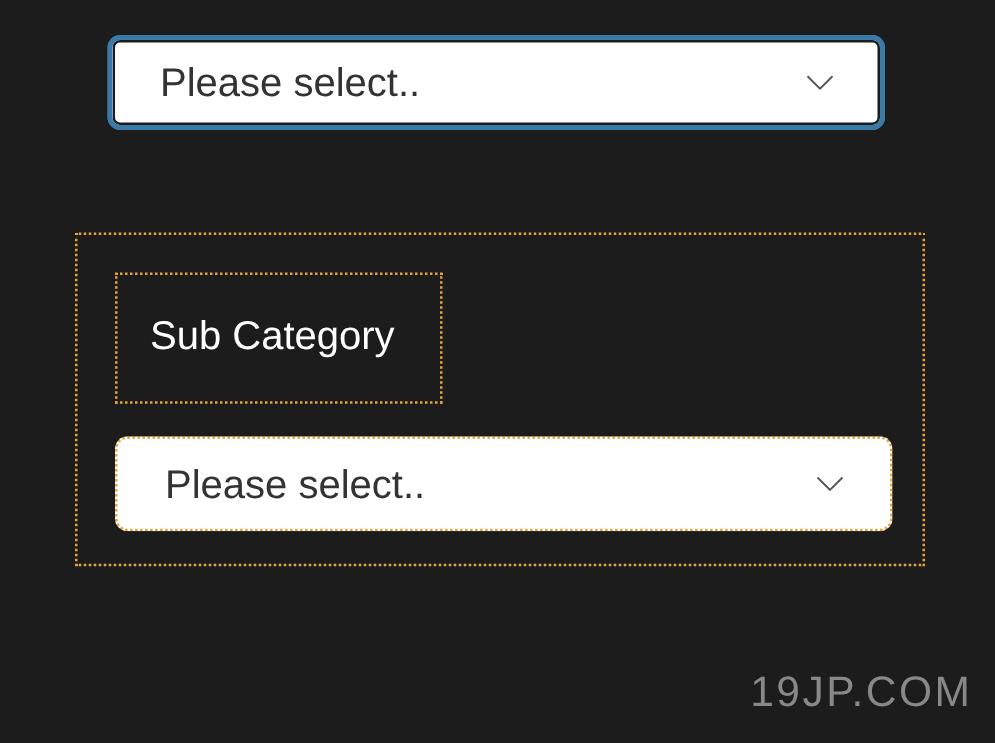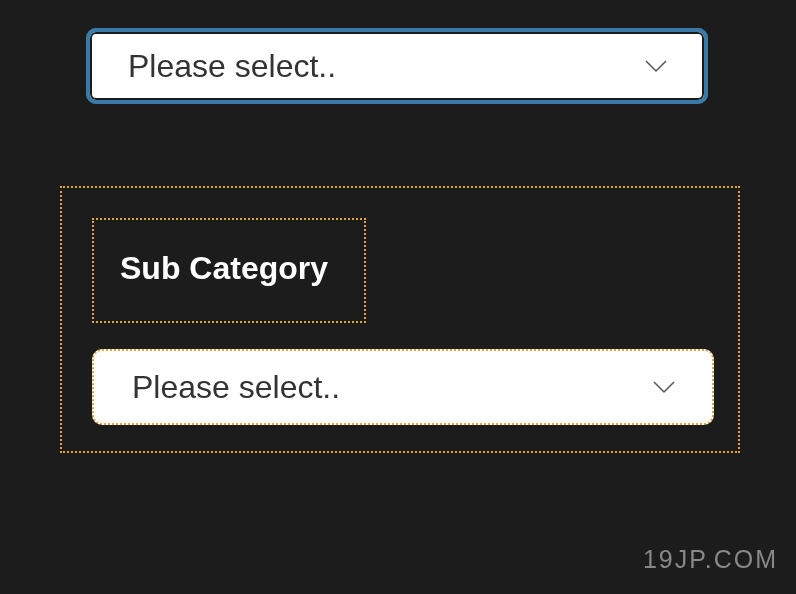--- a/index.html
+++ b/index.html
@@ -60,21 +60,21 @@
     
     .sub-label-box {
       border: 2px dotted #e6a23c;
       display: inline-block;
       padding: 30px 36px 34px 26px;
     }
     
     .sub-label-text {
       font-size: 32px;
       color: #ffffff;
-      font-weight: 700;
+      font-weight: 400;
     }
     
     .select-secondary {
       width: 622px;
       height: 76px;
       margin-top: 26px;
       background: #ffffff;
       border: 2px dotted #e6a23c;
       border-radius: 10px;
       display: flex;
@@ -86,21 +86,21 @@
     .select-secondary-text {
       font-size: 32px;
       color: #333333;
       font-weight: 400;
     }
     
     .watermark {
       position: absolute;
       bottom: 20px;
       right: 18px;
-      font-size: 25px;
+      font-size: 34px;
       color: #888888;
       letter-spacing: 2px;
       font-weight: 400;
       font-family: Arial, sans-serif;
     }
   </style>
 </head>
 <body>
 
 <div class="select-primary">

